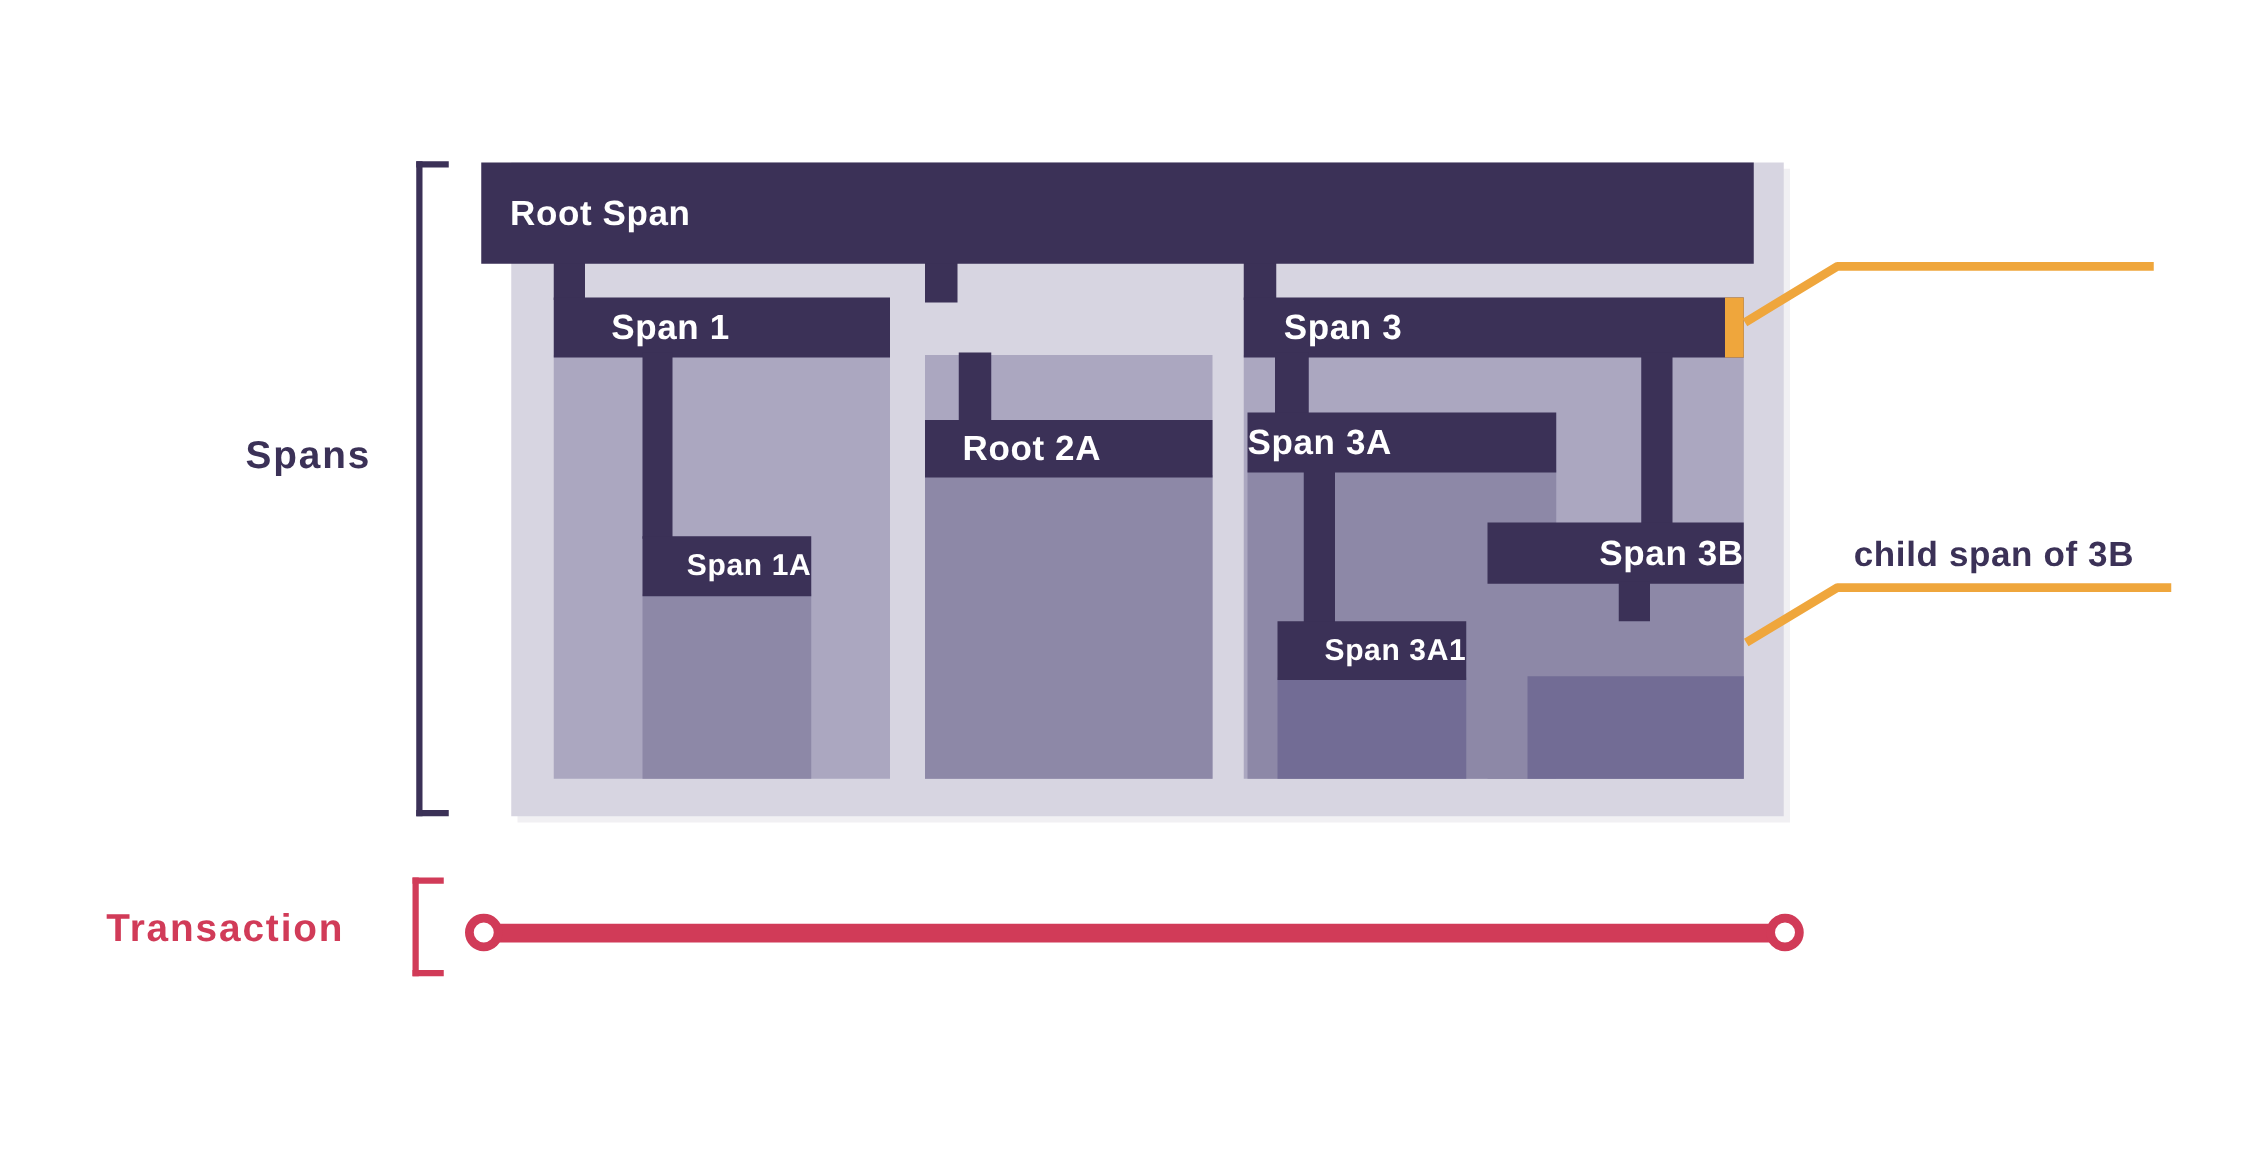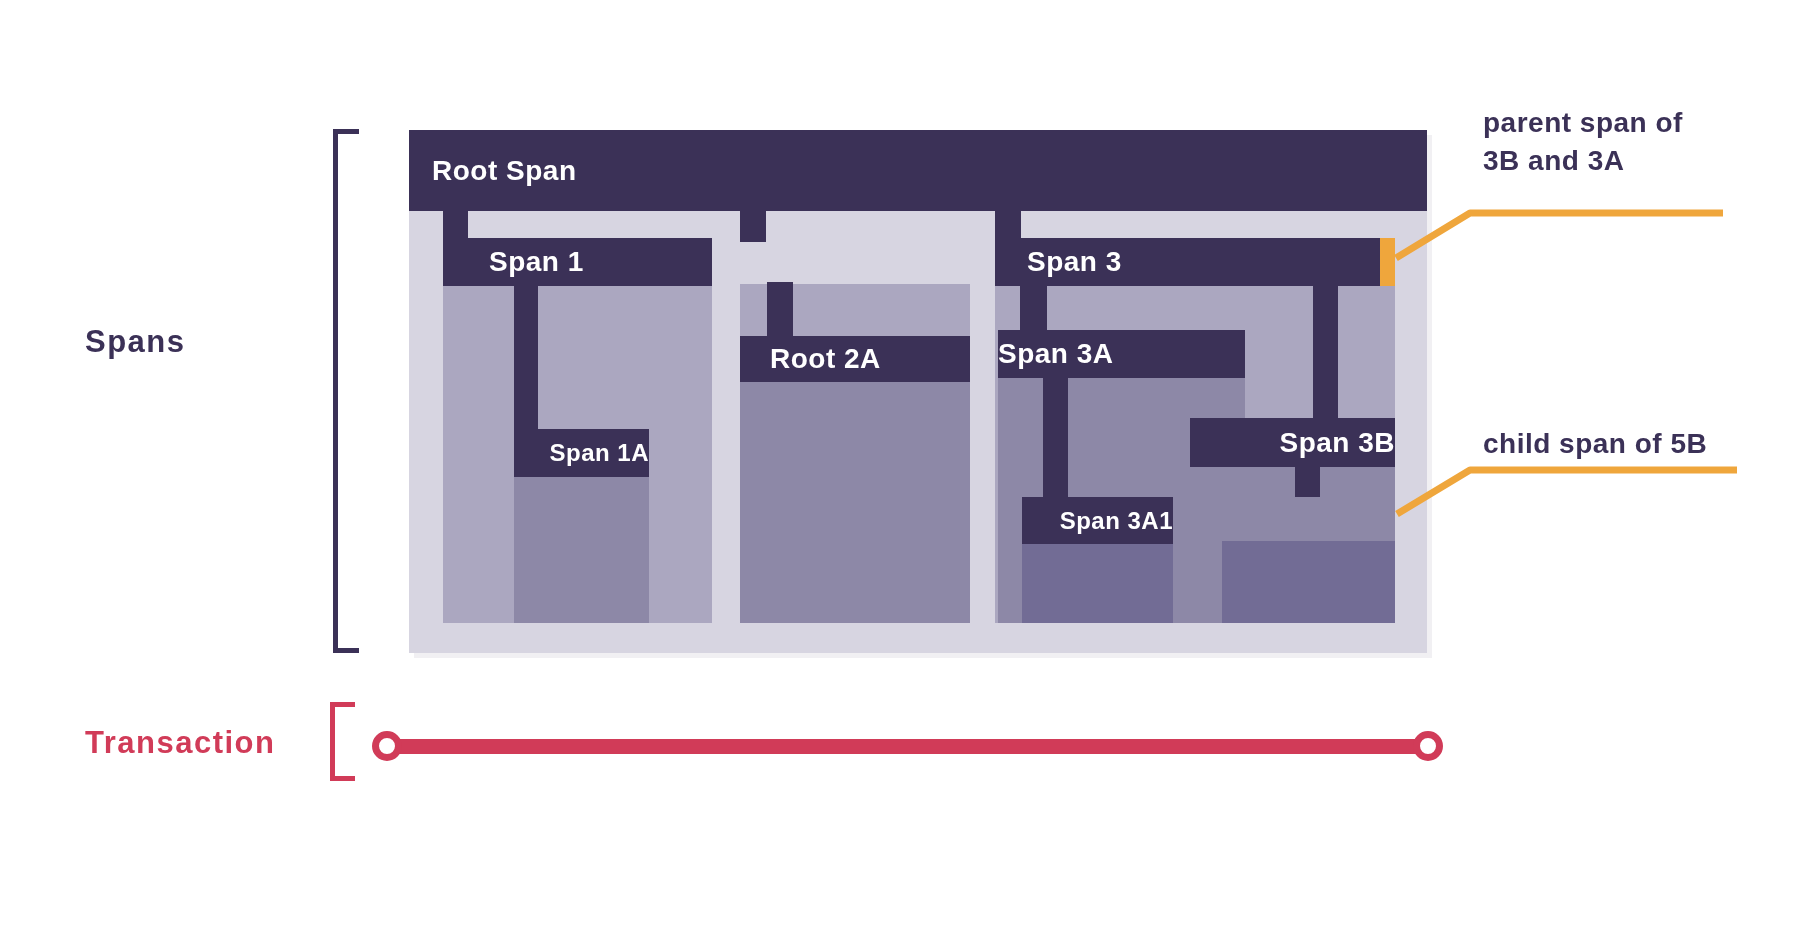--- a/index.html
+++ b/index.html
@@ -35,21 +35,21 @@
   <div class="abs container" style="left:409px;top:130px;width:1018px;height:523px;"></div>
 
   <div class="abs lvl1" style="left:443px;top:284px;width:269px;height:339px;"></div>
   <div class="abs lvl1" style="left:740px;top:284px;width:230px;height:339px;"></div>
   <div class="abs lvl1" style="left:995px;top:284px;width:400px;height:339px;"></div>
 
   <div class="abs conn" style="left:443px;top:208px;width:25px;height:32px;"></div>
   <div class="abs conn" style="left:740px;top:208px;width:26px;height:34px;"></div>
   <div class="abs conn" style="left:995px;top:208px;width:26px;height:32px;"></div>
 
-  <div class="abs bar" style="left:409px;top:130px;width:1018px;height:81px;padding-left:23px;">
+  <div class="abs bar" style="left:385px;top:130px;width:1018px;height:81px;padding-left:23px;">
     <span>Root Span</span>
   </div>
 
   <div class="abs bar" style="left:443px;top:238px;width:269px;height:48px;padding-left:46px;">
     <span>Span 1</span>
   </div>
   <div class="abs bar" style="left:995px;top:238px;width:400px;height:48px;padding-left:32px;">
     <span>Span 3</span>
     <span class="marker"></span>
   </div>
@@ -81,35 +81,31 @@
   <div class="abs conn" style="left:1295px;top:465px;width:25px;height:32px;"></div>
 
   <div class="abs lvl3" style="left:1022px;top:542px;width:151px;height:81px;"></div>
   <div class="abs lvl3" style="left:1222px;top:541px;width:173px;height:82px;"></div>
 
   <div class="abs bar small centered" style="left:1022px;top:497px;width:151px;height:47px;">
     <span>Span 3A1</span>
   </div>
 
   <div class="abs bracket-spans" style="left:333px;top:129px;"></div>
-  <div class="abs side-label" style="left:85px;top:324px;width:212px;">Spans</div>
+  <div class="abs side-label" style="left:85px;top:346px;width:212px;text-align:right;">Spans</div>
 
   <div class="abs bracket-txn" style="left:330px;top:702px;"></div>
   <div class="abs side-label red" style="left:85px;top:725px;">Transaction</div>
 
   <div class="abs txn-line" style="left:398px;top:739px;width:1024px;"></div>
   <div class="abs txn-circle" style="left:372px;top:731px;"></div>
   <div class="abs txn-circle" style="left:1413px;top:731px;"></div>
 
   <svg class="overlay" width="1801" height="927" viewBox="0 0 1801 927">
     <polyline points="1396,258 1470,213 1723,213" fill="none" stroke="#efa63c" stroke-width="7" stroke-linejoin="round"></polyline>
     <polyline points="1397,514 1470,470 1737,470" fill="none" stroke="#efa63c" stroke-width="7" stroke-linejoin="round"></polyline>
   </svg>
 
-  <div class="abs ann" style="left:1483px;top:104px;">
-    <div>parent span of</div>
-    <div>3B and 3A</div>
-  </div>
   <div class="abs ann" style="left:1483px;top:425px;">
-    <div>child span of 5B</div>
+    <div>child span of 3B</div>
   </div>
 
 </div>
 
 </body></html>

